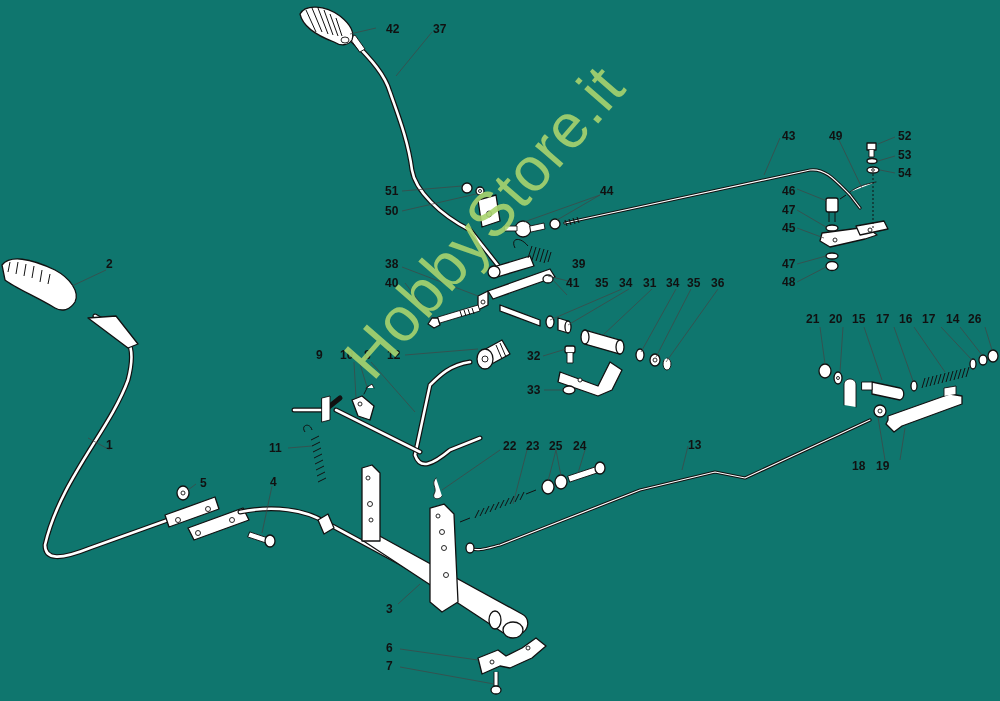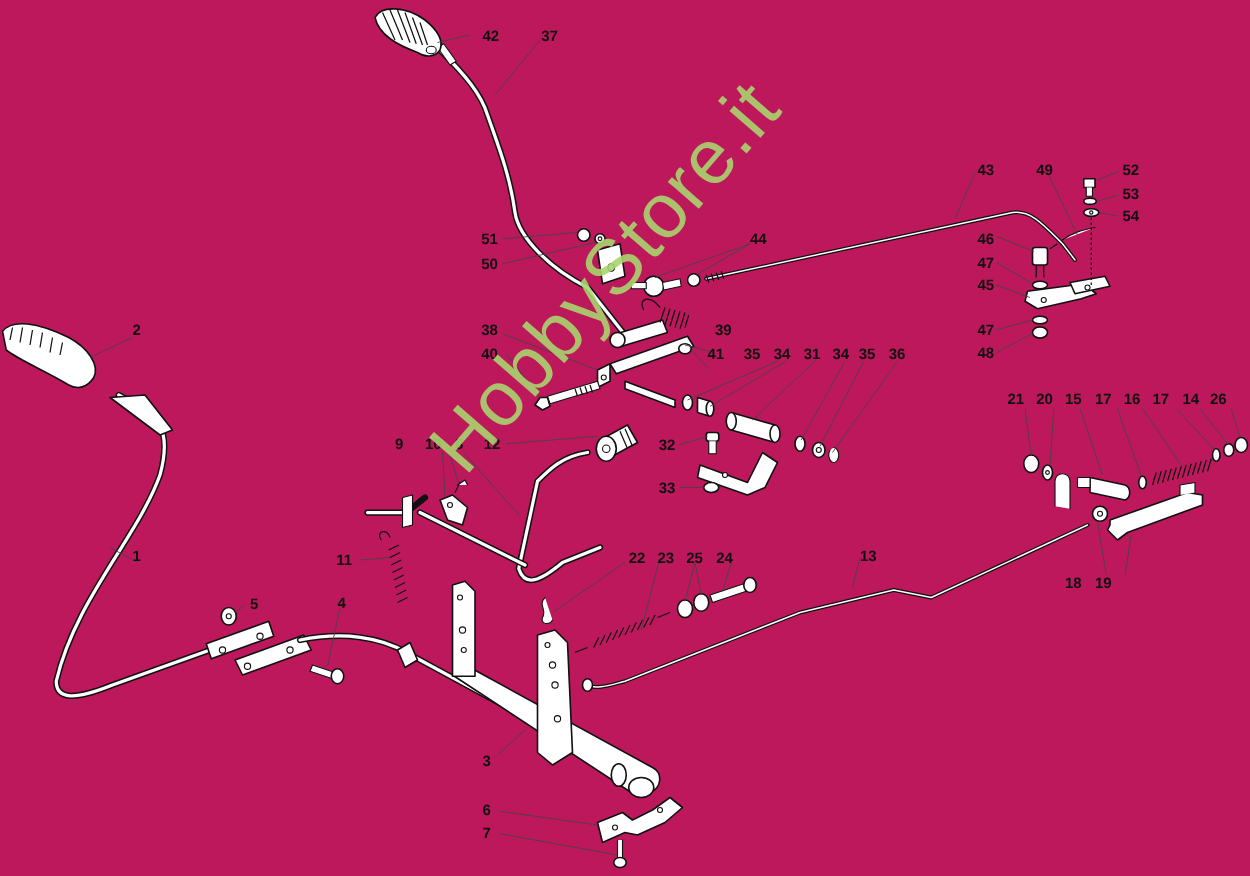--- a/index.html
+++ b/index.html
@@ -1,16 +1,16 @@
 <!DOCTYPE html>
 <html><head>
 <meta charset="utf-8">
 <style>
   html,body{margin:0;padding:0;background:#ffffff;}
-  #stage{position:relative;width:1000px;height:701px;overflow:hidden;background:#be185d;}
+  #stage{position:relative;width:1000px;height:701px;overflow:hidden;background:#0f766e;}
   #drawing{position:absolute;left:0;top:0;width:1000px;height:701px;}
   .lbl{font-family:"Liberation Sans",sans-serif;font-weight:bold;font-size:12px;fill:#111;}
   .lead{stroke:#444;stroke-width:0.7;fill:none;}
   .part{stroke:#111;stroke-width:1.3;fill:#fff;stroke-linejoin:round;stroke-linecap:round;}
   .part-thin{stroke:#111;stroke-width:0.9;fill:#fff;stroke-linejoin:round;stroke-linecap:round;}
   .rod{stroke:#111;stroke-width:5;fill:none;stroke-linecap:round;stroke-linejoin:round;}
   .rod-in{stroke:#fff;stroke-width:2.6;fill:none;stroke-linecap:round;stroke-linejoin:round;}
   .thin-rod{stroke:#111;stroke-width:3.2;fill:none;stroke-linecap:round;stroke-linejoin:round;}
   .thin-rod-in{stroke:#fff;stroke-width:1.2;fill:none;stroke-linecap:round;stroke-linejoin:round;}
   .spring{stroke:#111;stroke-width:1;fill:none;}

